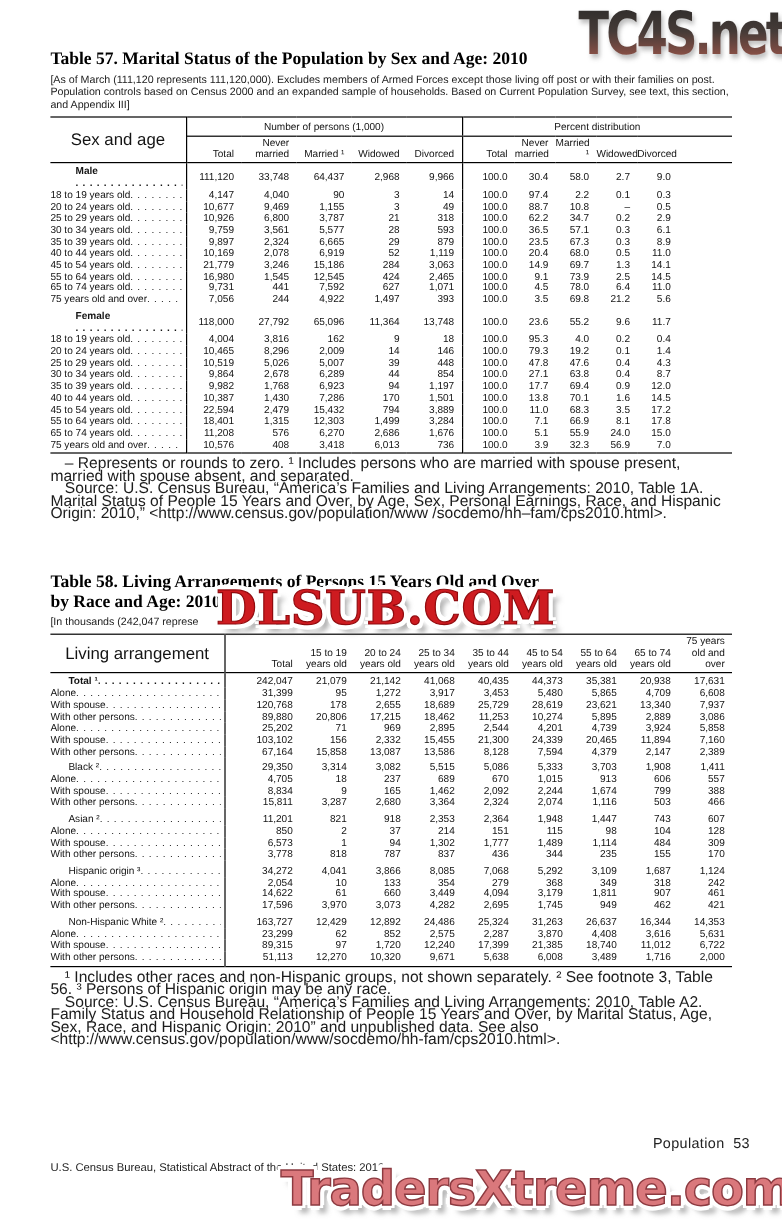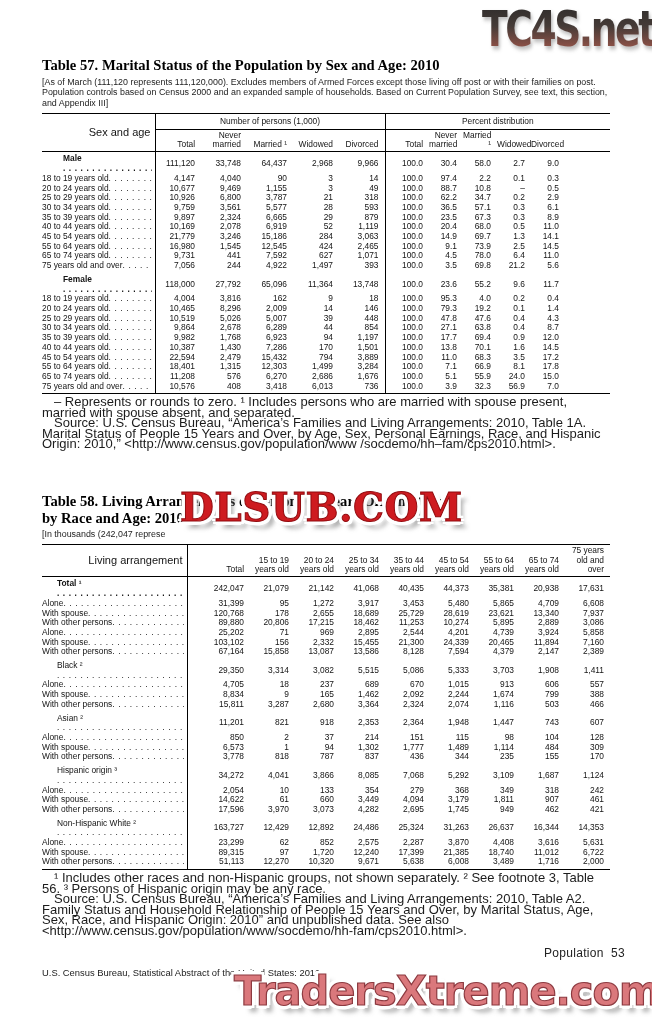--- a/index.html
+++ b/index.html
@@ -1,55 +1,55 @@
 <!DOCTYPE html>
 <html><head>
 <meta charset="utf-8">
 <style>
   html,body { margin:0; padding:0; background:#fff; }
   .page {
     position:relative; width:652px; height:1024px; background:#ffffff;
     font-family:"Liberation Sans", sans-serif; color:#141414; overflow:hidden;
   }
-  .content { position:absolute; left:42px; top:16px; width:568px; }
+  .content { position:absolute; left:42px; top:0; width:568px; }
 
   .t-title {
     font-family:"Liberation Serif", serif; font-weight:700;
     font-size:14.6px; line-height:17px; margin:0; color:#000;
   }
   #t57-title { margin-top:41px; }
   #t58-title { margin-top:43px; }
   .t-title span { display:block; }
 
   .t-note { font-size:8.9px; line-height:10.4px; margin:3px 0 0 0; color:#1c1c1c; }
 
   table { border-collapse:collapse; table-layout:fixed; width:568px;
           border-top:1px solid #000; border-bottom:1px solid #000; margin-top:5px; }
   th, td { padding:0; font-weight:400; }
   thead { border-bottom:1.5px solid #000; }
   thead th { font-size:8.4px; line-height:9.4px; vertical-align:bottom; text-align:right;
              padding:1px 6px 2px 0; white-space:pre-line; font-weight:400; }
-  th.stub { text-align:right; vertical-align:middle; padding:0 4px; font-size:11px; }
+  th.stub { text-align:center; vertical-align:middle; padding:0 4px; font-size:14px; }
   th.grp  { text-align:center; vertical-align:middle; border-bottom:1px solid #000; padding:3px 0 2px 0; }
   th.sp   { padding:0; }
   tbody td { font-size:8.4px; line-height:9.7px; }
   td.num { text-align:right; padding-right:6px; white-space:nowrap; }
   td.lblc { overflow:hidden; }
   .lbl { display:flex; overflow:hidden; padding-right:3px; }
   .lbl .lt { white-space:nowrap; }
   .lbl .dots { flex:1 1 auto; overflow:hidden; white-space:nowrap; }
   .dots::before { content:" . . . . . . . . . . . . . . . . . . . . . . . . . . . . . . . . . . . . . . . ."; letter-spacing:0.6px; }
   tr.bold { font-weight:700; }
   tr.bold .lbl { font-weight:700; }
   tr.gap td { padding-top:4px; }
   tbody tr:first-child td { padding-top:2px; }
   tbody tr:last-child td { padding-bottom:2px; }
   td.vl, th.vl { border-left:1px solid #000; }
   .ind1 .lbl { padding-left:21px;flex-direction:column; }
-  .ind2 .lbl { padding-left:15px;flex-direction:column; }
+  .ind2 .lbl { padding-left:15px; }
 
   .fnotes { margin-top:3px; font-size:13px; line-height:10.5px; color:#1c1c1c; }
   .fnotes p { margin:0; text-indent:12px; overflow-wrap:anywhere; }
 
   #t58-note { margin-top:2px; }
 
   .footer-right { position:absolute; right:27px; top:946px; font-size:12px; letter-spacing:0.3px; white-space:pre; color:#222; }
   .footer-left  { position:absolute; left:42px;  top:967px; font-size:9.4px; color:#222; }
 
   .wm { position:absolute; white-space:nowrap; pointer-events:none; }

